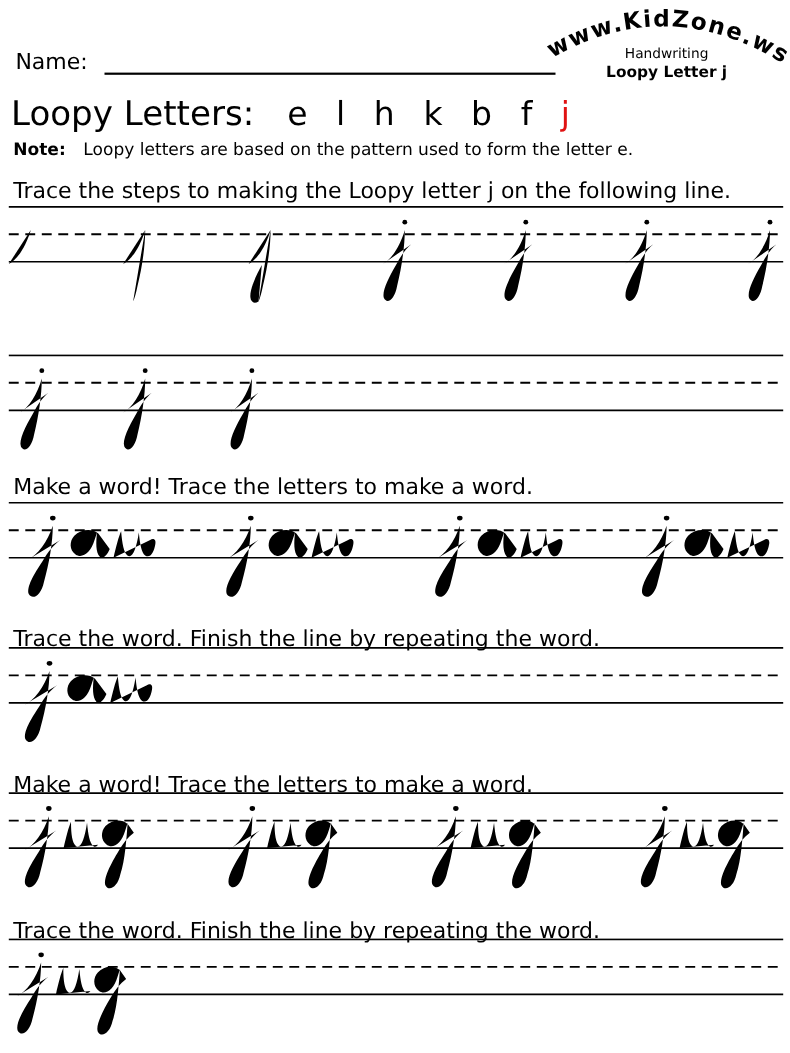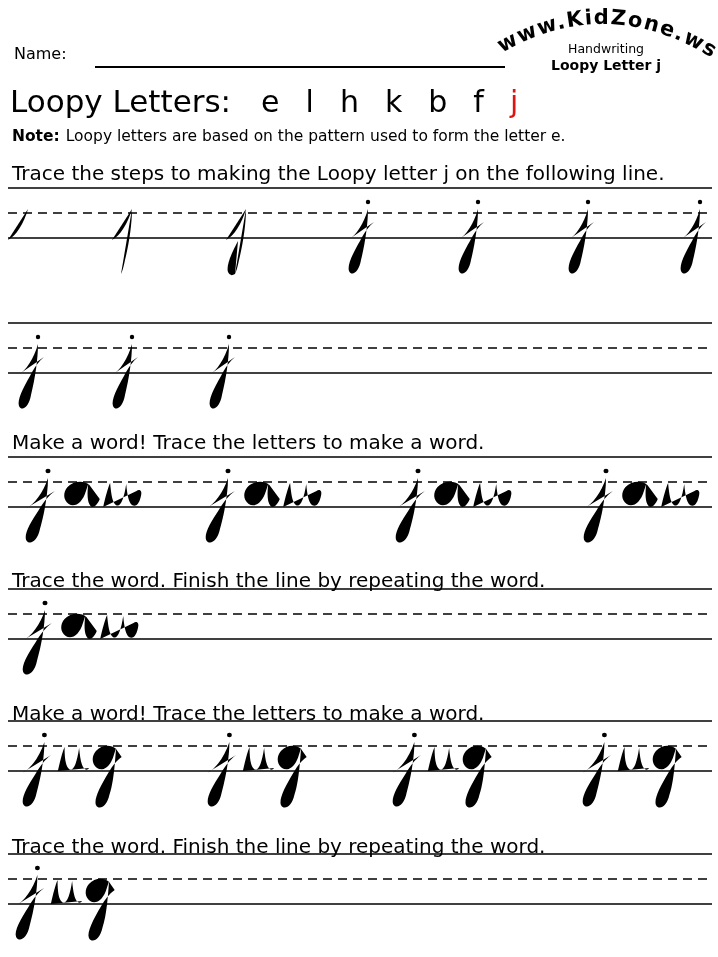--- a/index.html
+++ b/index.html
@@ -3,34 +3,34 @@
 <meta charset="utf-8">
 <style>
   html,body{margin:0;padding:0;background:#fff;}
   #page{
     position:relative;width:718px;height:957px;background:#ffffff;
     font-family:"DejaVu Sans","Liberation Sans",sans-serif;color:#000;
     overflow:hidden;
   }
   .abs{position:absolute;}
   
-  #name-label{left:14px;top:44px;font-size:16px;}
+  #name-label{left:14px;top:44px;font-size:20px;}
   #name-line{left:95px;top:66px;width:410px;border-top:2px solid #000;height:0;}
   #logo-svg{left:494px;top:0;width:224px;height:80px;}
   .logo-arc{font-size:21px;font-weight:bold;letter-spacing:1.5px;fill:#000;}
   .logo-sub{font-size:12.5px;fill:#000;}
   .logo-ws{font-size:14px;font-weight:bold;fill:#000;}
   
-  #title-row{left:10px;top:84px;white-space:nowrap;font-size:31px;line-height:34px;}
+  #title-row{left:10px;top:84px;white-space:nowrap;font-size:31px;line-height:40px;}
   .title-letter{display:inline-block;margin-left:26px;font-size:30px;}
   .title-letter.first{margin-left:30px;}
   .title-letter.red{color:#e01212;}
   
   #note-row{left:12px;top:127px;font-size:15.5px;}
-  #note-row b{margin-right:6px;}
+  #note-row b{margin-right:16px;}
   
   .heading{left:12px;font-size:20px;white-space:nowrap;}
   
   .writing{left:0;width:718px;height:104px;}
   .rule-solid{stroke:#000;stroke-width:1.5;}
   .rule-dashed{stroke:#000;stroke-width:1.7;stroke-dasharray:9 6;}
   .solid{stroke-width:2.8;}
   .solid-word{stroke-width:2.6;}
   .dotted{stroke-width:2.4;stroke-dasharray:0.1 5.1;}
   .ink{color:#0a0a0a;}

